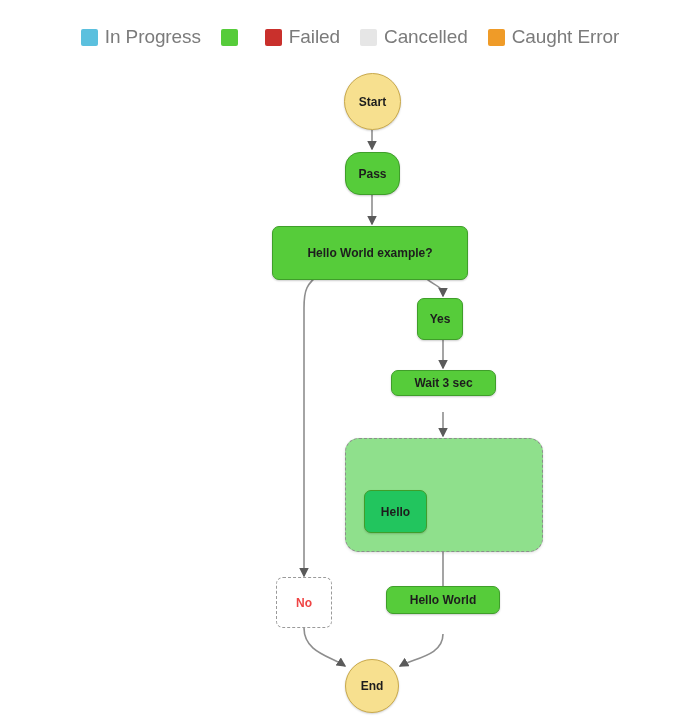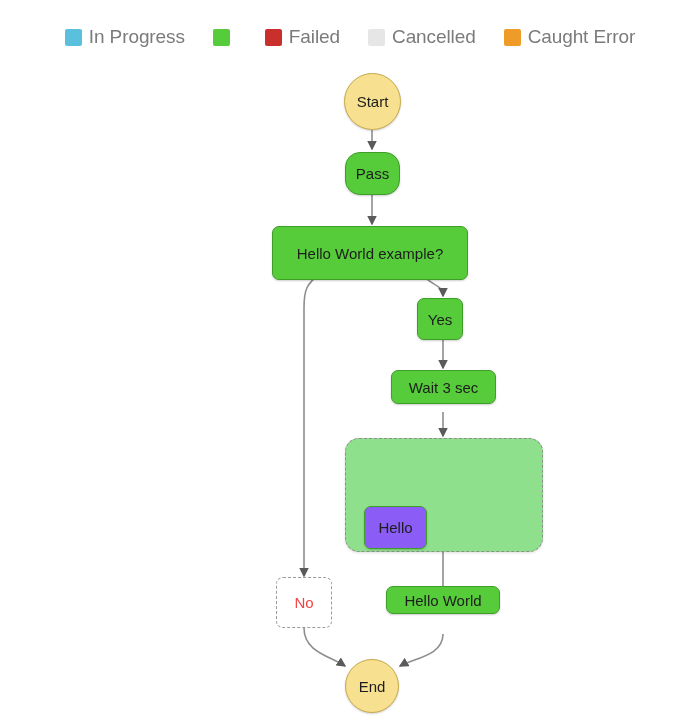--- a/index.html
+++ b/index.html
@@ -18,21 +18,21 @@
   
   #legend {
     position: absolute;
     left: 0;
     top: 22px;
     width: 700px;
     height: 30px;
     display: flex;
     align-items: center;
     justify-content: center;
-    gap: 12px;
+    gap: 4px;
     box-sizing: border-box;
     padding: 0 8px;
   }
   .legend-item {
     display: flex;
     align-items: center;
     margin-right: 16px;
     white-space: nowrap;
   }
   .legend-item:last-child { margin-right: 0; }
@@ -63,22 +63,22 @@
     width: 700px;
     height: 670px;
   }
 
   .node {
     position: absolute;
     box-sizing: border-box;
     display: flex;
     align-items: center;
     justify-content: center;
-    font-size: 15px;
-    font-weight: normal;
+    font-size: 12px;
+    font-weight: bold;
     color: #1d1d1d;
     text-align: center;
     line-height: 1;
     white-space: nowrap;
   }
 
   
   .node.terminal {
     border-radius: 50%;
     background: #f7e08f;
@@ -90,24 +90,23 @@
   .node.task {
     border-radius: 7px;
     background: #56cc3a;
     border: 1.4px solid #3f9e2a;
     box-shadow: 0 1px 2px rgba(0,0,0,0.20);
   }
 
   
   .node.nested {
     border-radius: 7px;
-    background: #8b5cf6;
+    background: #22c55e;
     border: 1.4px solid #3f9e2a;
     box-shadow: 0 1px 2px rgba(0,0,0,0.18);
-    margin-top: 16px;
   }
 
   
   .node.inactive {
     border-radius: 7px;
     background: #ffffff;
     border: 1.6px dashed #9a9a9a;
     color: #ef4444;
   }
 
@@ -194,21 +193,21 @@
   </div>
 
   <div class="node task" style="left:272px; top:174px; width:196px; height:54px;">
     <span>Hello World example?</span>
   </div>
 
   <div class="node task" style="left:417px; top:246px; width:46px; height:42px;">
     <span>Yes</span>
   </div>
 
-  <div class="node task" style="left:391px; top:318px; width:105px; height:34px;">
+  <div class="node task" style="left:391px; top:318px; width:105px; height:26px;">
     <span>Wait 3 sec</span>
   </div>
 
   <div class="node container" style="left:345px; top:386px; width:198px; height:114px;">
     
   </div>
 
   <div class="node nested" style="left:364px; top:438px; width:63px; height:43px;">
     <span>Hello</span>
   </div>

